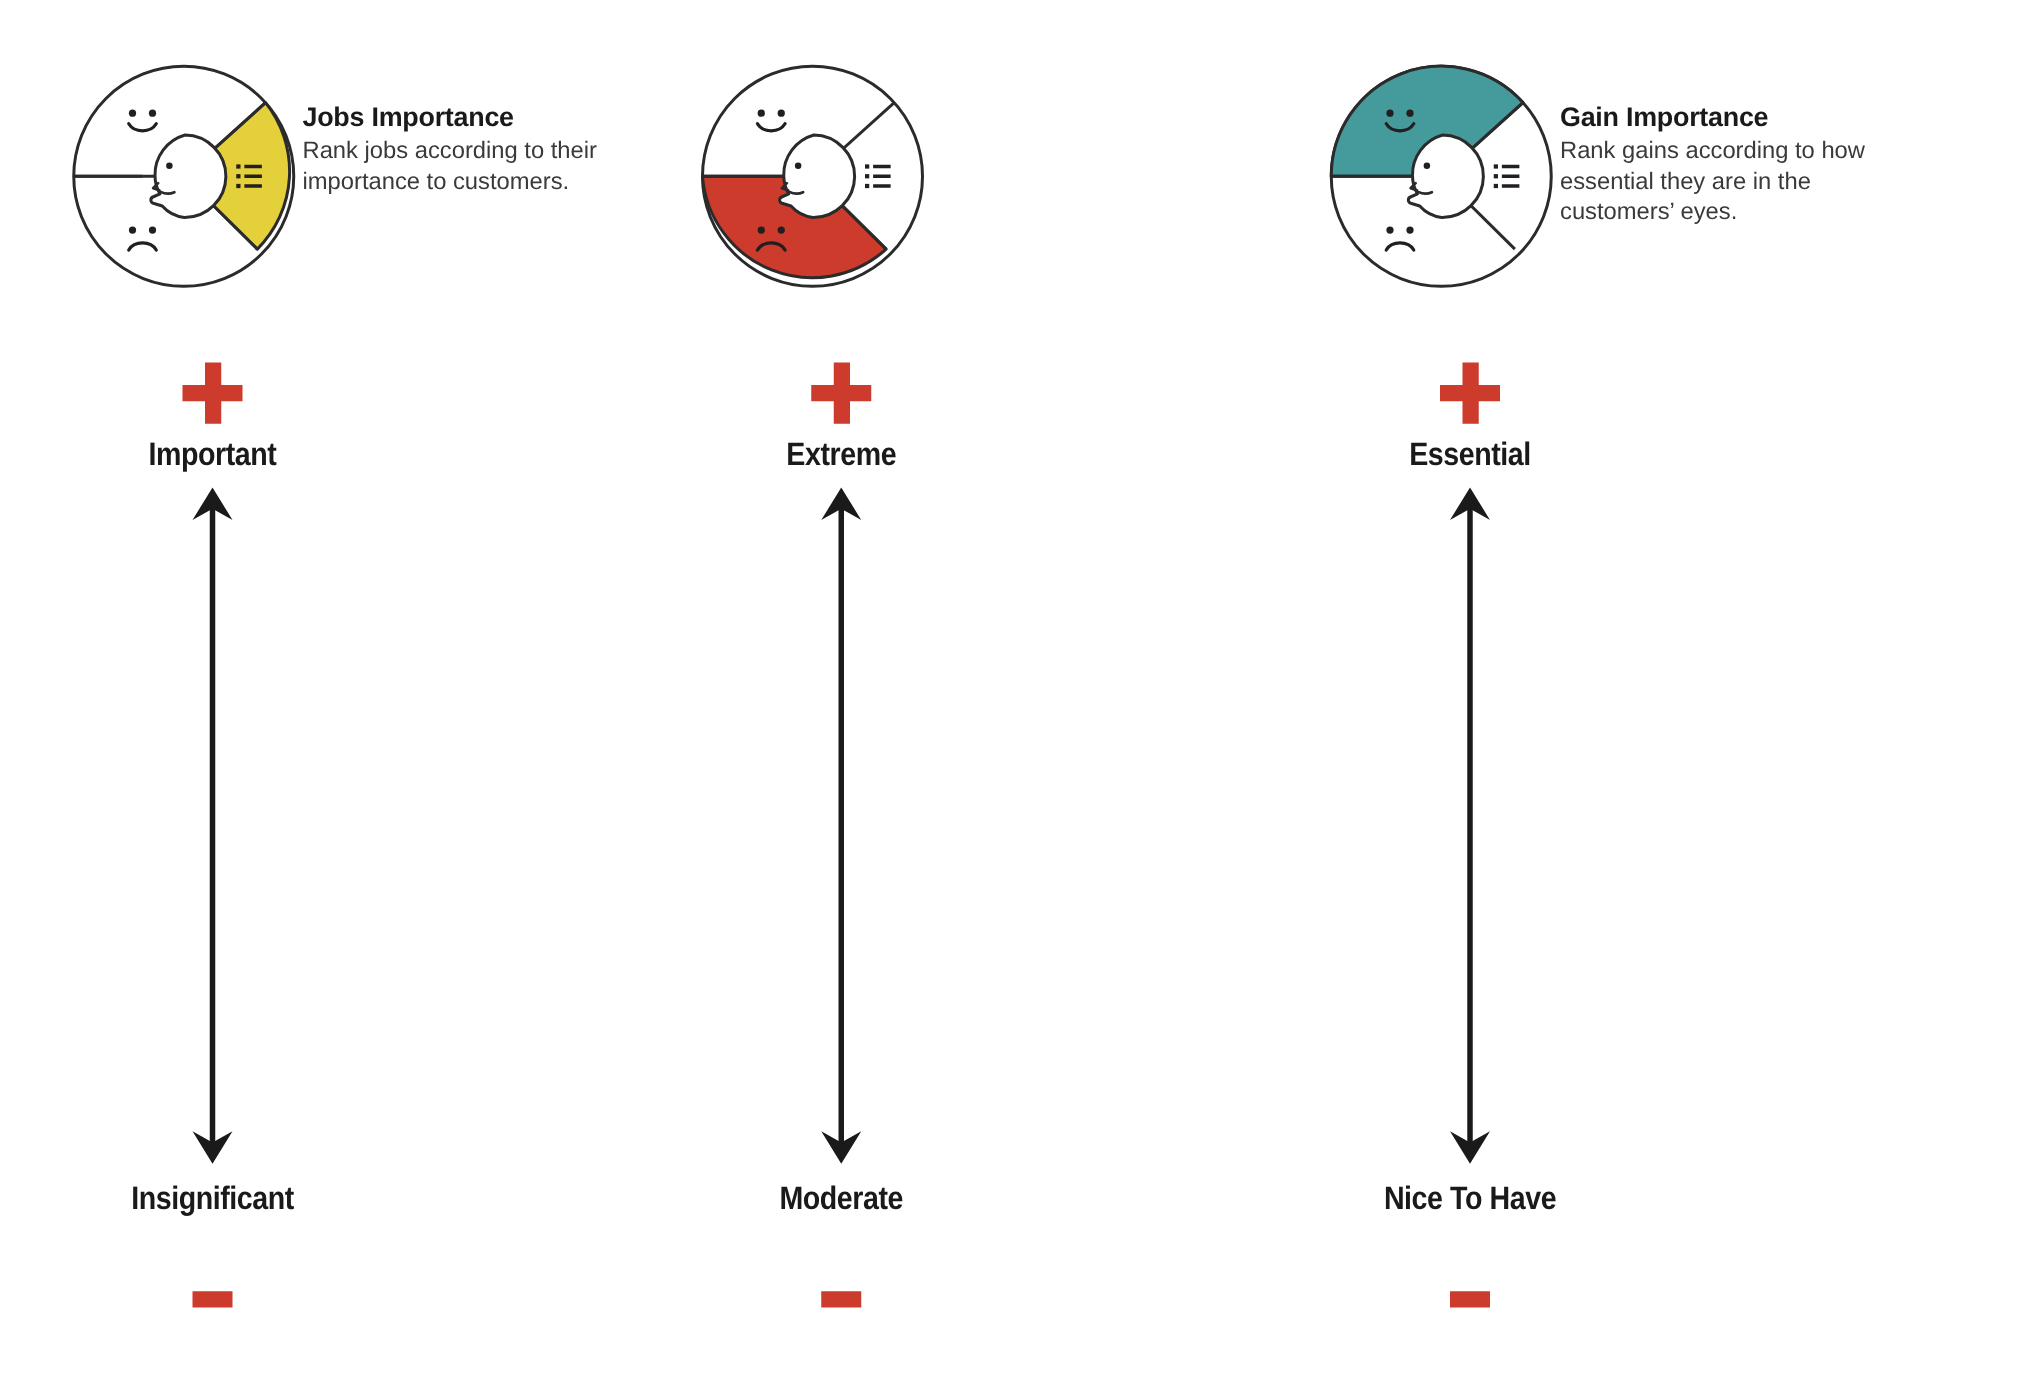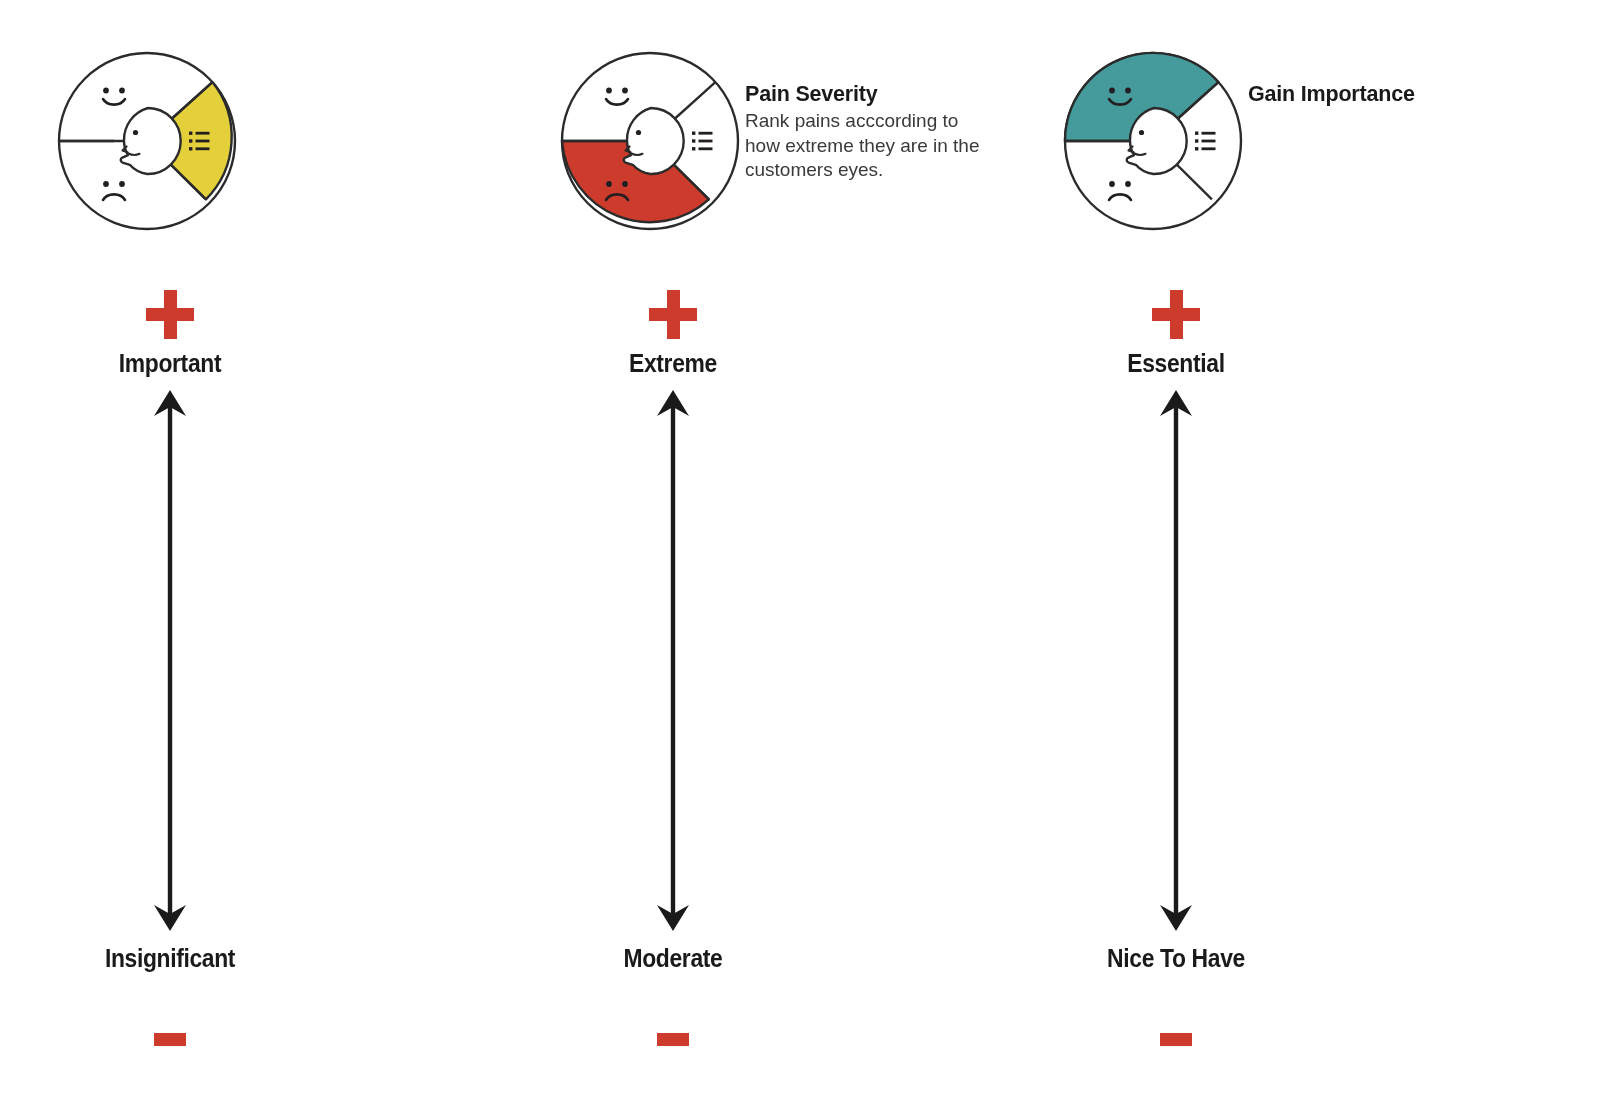--- a/index.html
+++ b/index.html
@@ -195,20 +195,27 @@
             <rect x="137" y="85.5" width="3.4" height="3.4" fill="#231f20"></rect>
             <rect x="143.5" y="85.8" width="14" height="2.8" fill="#231f20"></rect>
             <rect x="137" y="93.3" width="3.4" height="3.4" fill="#231f20"></rect>
             <rect x="143.5" y="93.6" width="14" height="2.8" fill="#231f20"></rect>
             <rect x="137" y="101.1" width="3.4" height="3.4" fill="#231f20"></rect>
             <rect x="143.5" y="101.4" width="14" height="2.8" fill="#231f20"></rect>
           </g>
         </svg>
       </div>
 
+      <div class="header-text">
+        <p class="header-title">Jobs Importance</p>
+        <p class="header-desc">
+          <span class="ln">Rank jobs according to their</span>
+          <span class="ln">importance to customers.</span>
+        </p>
+      </div>
     </div>
 
     <div class="scale">
       <div class="plus-mark">
         <div class="bar-h"></div>
         <div class="bar-v"></div>
       </div>
       <div class="pole-label top">Important</div>
       <div class="axis-arrow">
         <svg width="280" height="545" viewBox="0 0 280 545">
@@ -258,28 +265,20 @@
             <rect x="137" y="85.5" width="3.4" height="3.4" fill="#231f20"></rect>
             <rect x="143.5" y="85.8" width="14" height="2.8" fill="#231f20"></rect>
             <rect x="137" y="93.3" width="3.4" height="3.4" fill="#231f20"></rect>
             <rect x="143.5" y="93.6" width="14" height="2.8" fill="#231f20"></rect>
             <rect x="137" y="101.1" width="3.4" height="3.4" fill="#231f20"></rect>
             <rect x="143.5" y="101.4" width="14" height="2.8" fill="#231f20"></rect>
           </g>
         </svg>
       </div>
 
-      <div class="header-text">
-        <p class="header-title">Pain Severity</p>
-        <p class="header-desc">
-          <span class="ln">Rank pains acccording to</span>
-          <span class="ln">how extreme they are in the</span>
-          <span class="ln">customers eyes.</span>
-        </p>
-      </div>
     </div>
 
     <div class="scale">
       <div class="plus-mark">
         <div class="bar-h"></div>
         <div class="bar-v"></div>
       </div>
       <div class="pole-label top">Extreme</div>
       <div class="axis-arrow">
         <svg width="280" height="545" viewBox="0 0 280 545">
@@ -331,20 +330,25 @@
             <rect x="137" y="93.3" width="3.4" height="3.4" fill="#231f20"></rect>
             <rect x="143.5" y="93.6" width="14" height="2.8" fill="#231f20"></rect>
             <rect x="137" y="101.1" width="3.4" height="3.4" fill="#231f20"></rect>
             <rect x="143.5" y="101.4" width="14" height="2.8" fill="#231f20"></rect>
           </g>
         </svg>
       </div>
 
       <div class="header-text">
         <p class="header-title">Gain Importance</p>
+        <p class="header-desc">
+          <span class="ln">Rank gains according to how</span>
+          <span class="ln">essential they are in the</span>
+          <span class="ln">customers’ eyes.</span>
+        </p>
       </div>
     </div>
 
     <div class="scale">
       <div class="plus-mark">
         <div class="bar-h"></div>
         <div class="bar-v"></div>
       </div>
       <div class="pole-label top">Essential</div>
       <div class="axis-arrow">

